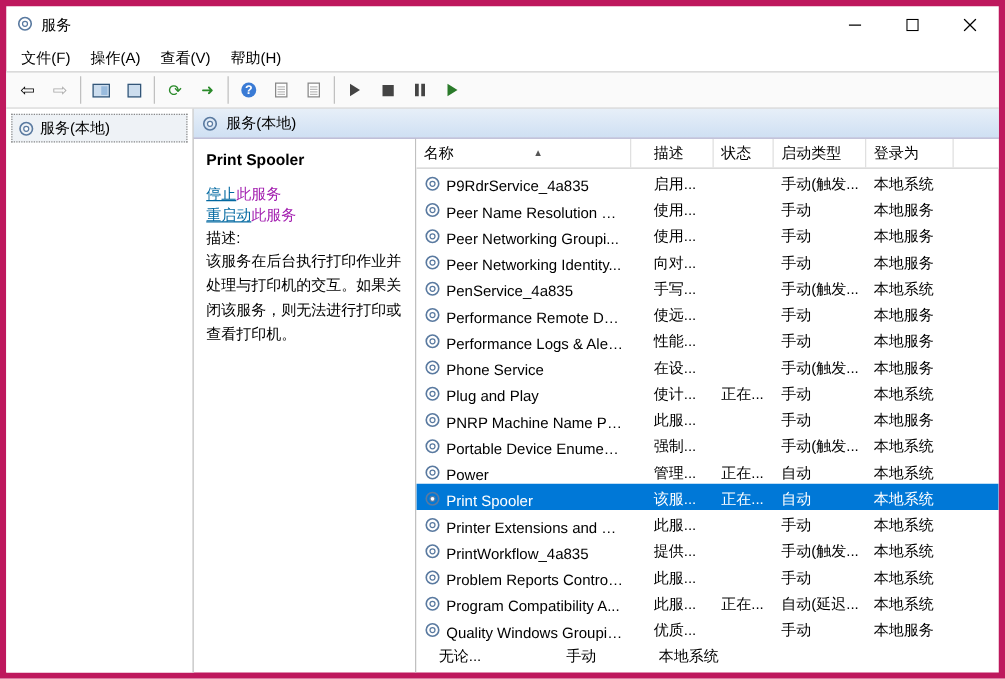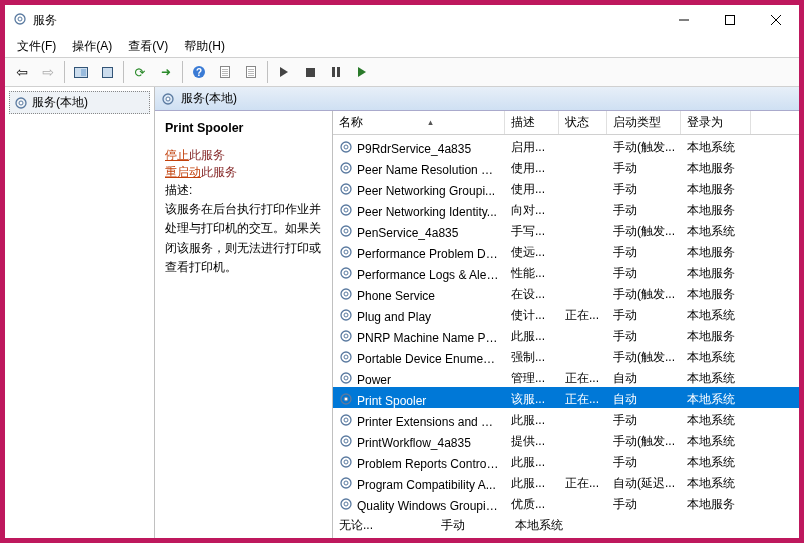--- a/index.html
+++ b/index.html
@@ -26,28 +26,28 @@
   .body { flex:1; display:flex; min-height:0; }
   .leftpane { width:150px; border-right:1px solid #c0c0c0; background:#fff; padding:4px; }
   .treeitem { display:flex; align-items:center; gap:4px; padding:2px 4px; background:#eef2f6; border:1px dotted #888; }
   .rightpane { flex:1; display:flex; flex-direction:column; min-width:0; }
 
   .hdr2 { background:linear-gradient(#e7eff8,#cfe0f3); border-bottom:1px solid #aac; height:24px; display:flex; align-items:center; padding:0 6px; gap:6px; }
 
   .split { flex:1; display:flex; min-height:0; }
   .descpane { width:178px; border-right:1px solid #c0c0c0; padding:10px 10px; overflow:hidden; }
   .descpane h3 { margin:0 0 12px 0; font-size:12.5px; font-weight:bold; }
-  .descpane a { color:#c2410c; display:inline; }
-  .descpane .lbl { color:#7f1d1d; }
+  .descpane a { color:#0369a1; display:inline; }
+  .descpane .lbl { color:#a21caf; }
   .descpane .desc { margin-top:0; line-height:1.6; }
 
   .listwrap { flex:1; overflow:hidden; display:flex; flex-direction:column; min-width:0; }
   .cols { display:flex; border-bottom:1px solid #d0d0d0; background:#fff; height:24px; align-items:flex-end; user-select:none; }
   .col { border-right:1px solid #e0e0e0; padding:0 6px; overflow:hidden; white-space:nowrap; text-overflow:ellipsis; height:100%; display:flex; align-items:center; }
-  .c-name{width:172px;} .c-desc{width:54px;} .c-stat{width:48px;} .c-start{width:74px;} .c-logon{width:70px;}
+  .c-name{width:172px;} .c-desc{width:54px;margin-left:12px;} .c-stat{width:48px;} .c-start{width:74px;} .c-logon{width:70px;}
   .sortglyph { margin:0 auto; font-size:9px; color:#555; position:relative; top:-1px; }
 
   .rows { flex:1; overflow-y:auto; overflow-x:hidden; }
   .row { display:flex; height:21px; align-items:flex-end; }
   .row.sel { background:#0078d7; color:#fff; }
   .cell { padding:0 6px; overflow:hidden; white-space:nowrap; text-overflow:ellipsis; }
   .svc-icon { display:inline-flex; margin-right:4px; position:relative; top:1px; }
 
   
   .gear { width:14px; height:14px; }
@@ -263,21 +263,21 @@
                 <div class="cell c-stat"></div>
                 <div class="cell c-start">手动(触发...</div>
                 <div class="cell c-logon">本地系统</div>
               </div>
               <div class="row">
                 <div class="cell c-name"><span class="svc-icon">
                     <svg class="gear" viewBox="0 0 14 14">
                       <circle class="o" cx="7" cy="7" r="5"></circle>
                       <circle class="i" cx="7" cy="7" r="2"></circle>
                     </svg>
-                  </span><span>Performance Problem DL...</span></div>
+                  </span><span>Performance Remote DL...</span></div>
                 <div class="cell c-desc">使远...</div>
                 <div class="cell c-stat"></div>
                 <div class="cell c-start">手动</div>
                 <div class="cell c-logon">本地服务</div>
               </div>
               <div class="row">
                 <div class="cell c-name"><span class="svc-icon">
                     <svg class="gear" viewBox="0 0 14 14">
                       <circle class="o" cx="7" cy="7" r="5"></circle>
                       <circle class="i" cx="7" cy="7" r="2"></circle>

